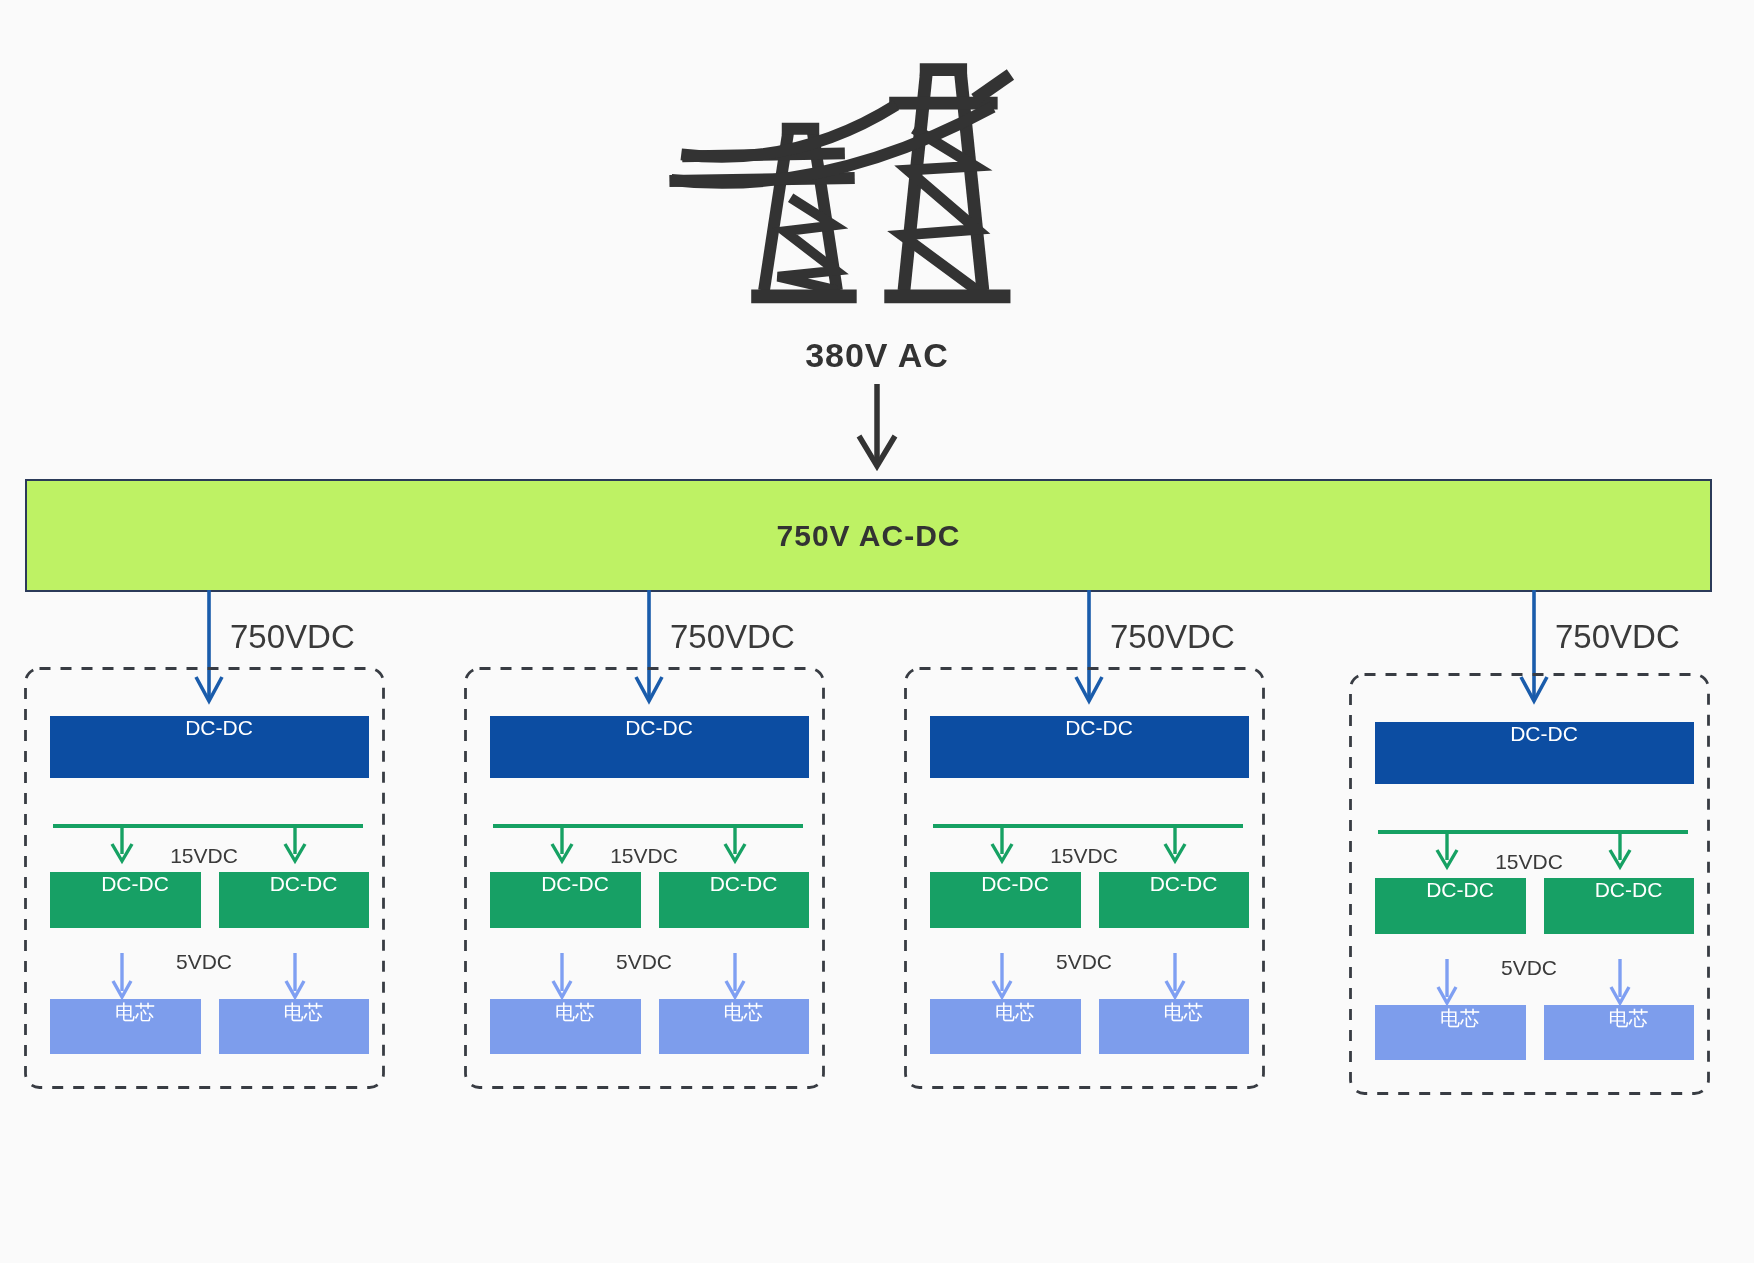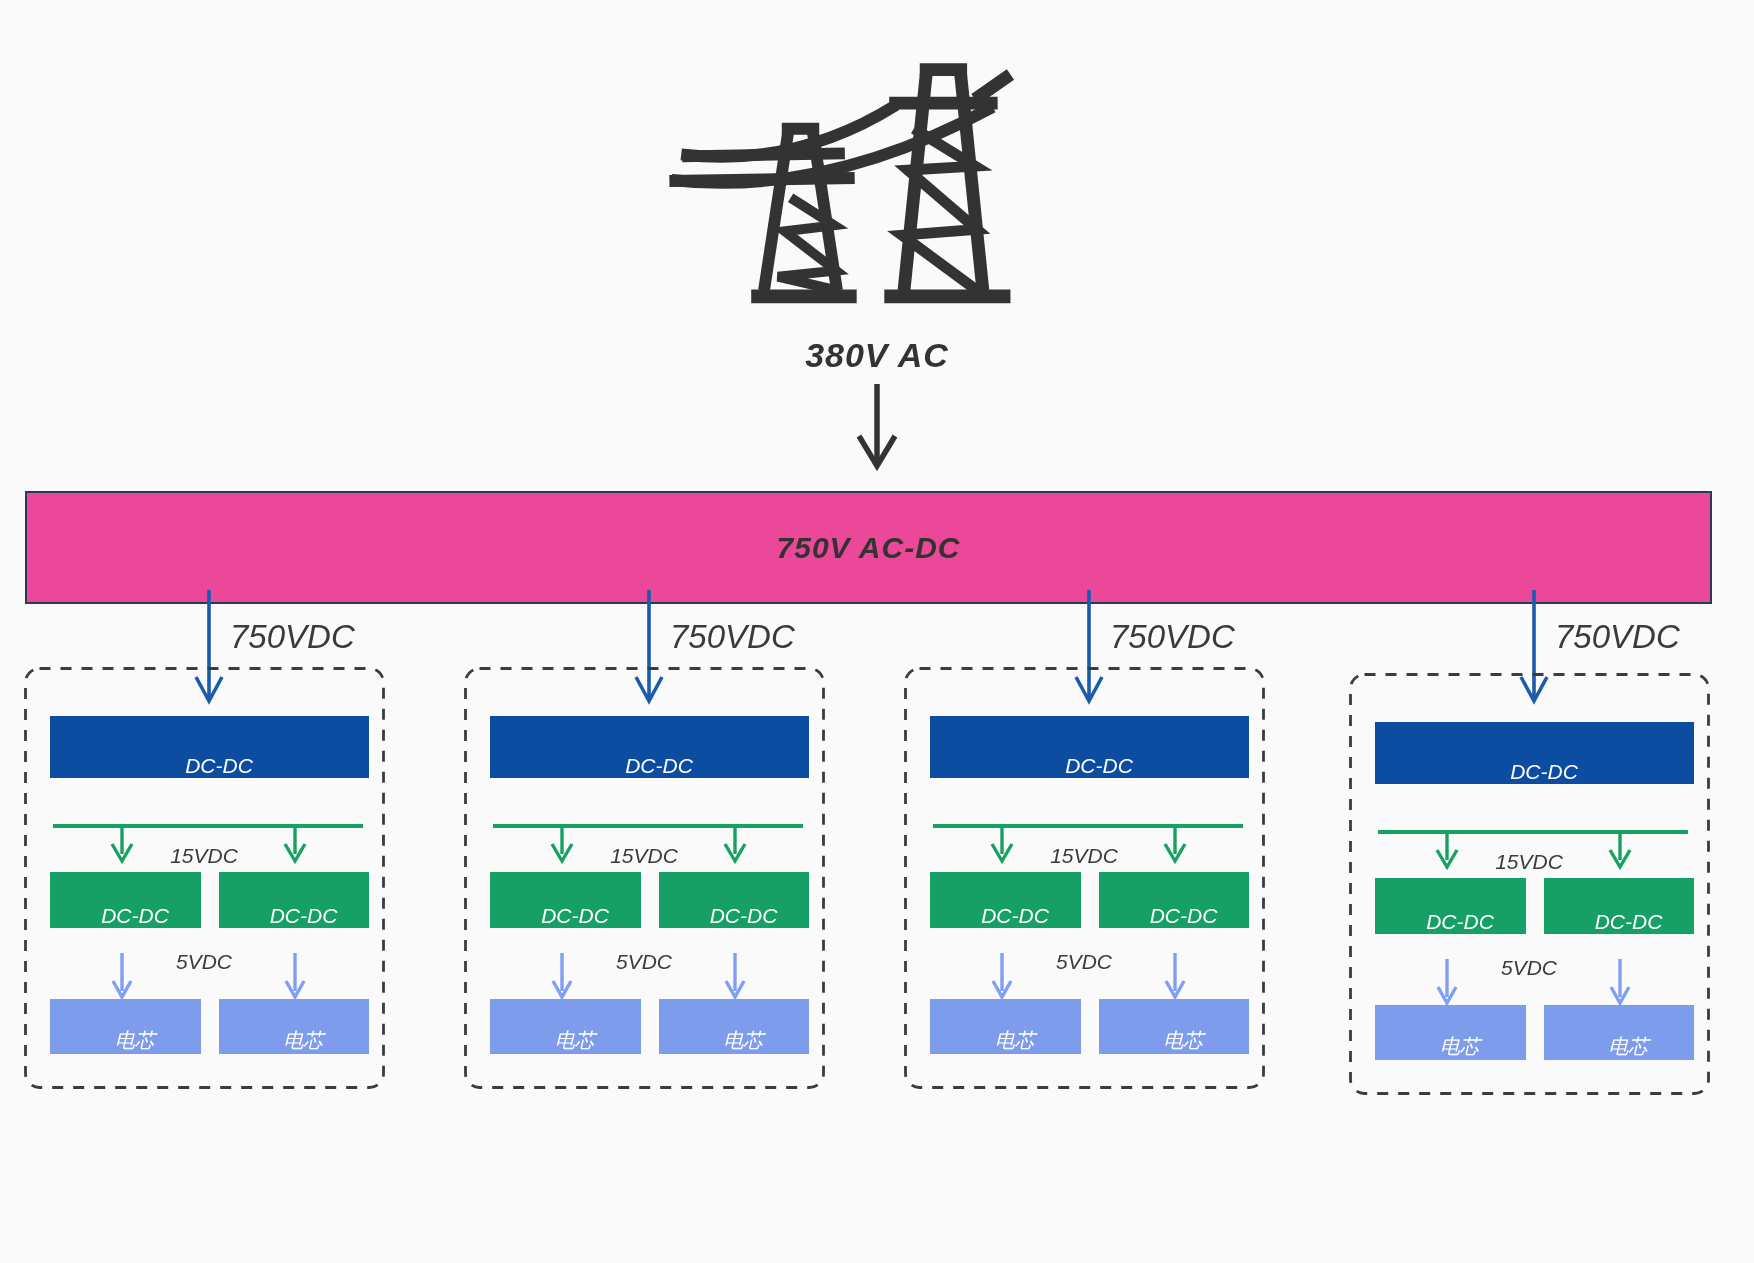--- a/index.html
+++ b/index.html
@@ -6,51 +6,50 @@
   body {
     font-family: "Liberation Sans", "DejaVu Sans", sans-serif;
     background: var(--page-bg, #fafafa);
   }
   .canvas {
     position: relative;
     width: 1754px;
     height: 1263px;
     background: var(--page-bg, #fafafa);
     overflow: hidden;
-    font-style: italic;
   }
   
   .pylon-svg { position:absolute; left:645px; top:42px; width:380px; height:276px; color:#333; }
   .source-label {
     position:absolute; left:0; top:336px; width:1754px;
     text-align:center; font-size:34px; font-weight:700; color:var(--dark,#333);
     letter-spacing:1px;
   }
   .main-arrow { position:absolute; left:853px; top:384px; width:48px; height:88px; color:var(--dark,#333); }
   .acdc-box {
     position:absolute; left:25px; top:479px; width:1687px; height:113px;
     box-sizing:border-box; border:2.5px solid var(--outline,#2b3a59);
-    background:#ec4899;
-    display:flex; align-items:center; justify-content:center;margin-top:12px;
+    background:#bef264;
+    display:flex; align-items:center; justify-content:center;
   }
   .acdc-box span { font-size:30px; font-weight:700; color:var(--dark,#333); letter-spacing:1px; }
   
   .branch { position:absolute; top:0; width:440px; height:1263px; }
   .branch:nth-child(1){ left:0; }
   .branch:nth-child(2){ left:440px; }
   .branch:nth-child(3){ left:880px; }
   .branch:nth-child(4){ left:1325px; }
   .branch-arrow { position:absolute; left:189px; top:588px; width:40px; height:118px; color:var(--branch-arrow,#1a5cab); }
   .branch-label { position:absolute; left:230px; top:618px; font-size:33px; color:#3a3a3a; }
   .group { position:absolute; left:24px; top:667px; width:361px; height:422px; }
   .branch:nth-child(4) .group { top:673px; }
   .group-border { position:absolute; left:0; top:0; width:361px; height:422px; color:#383c43; }
   .box {
     position:absolute; box-sizing:border-box;
-    display:flex; align-items:flex-end; justify-content:center;
+    display:flex; align-items:flex-start; justify-content:center;
     color:#fff; font-size:21px;padding-left:19px;
   }
   .box.primary  { left:26px;  top:49px;  width:319px; height:62px; background:var(--primary-box,#0c4da2); }
   .box.sec-a    { left:26px;  top:205px; width:151px; height:56px; background:var(--secondary-box,#17a065); }
   .box.sec-b    { left:195px; top:205px; width:150px; height:56px; background:var(--secondary-box,#17a065); }
   .box.cell-a   { left:26px;  top:332px; width:151px; height:55px; background:var(--cell-box,#7d9dec); font-size:20px; }
   .box.cell-b   { left:195px; top:332px; width:150px; height:55px; background:var(--cell-box,#7d9dec); font-size:20px; }
   .bus-svg   { position:absolute; left:0; top:157px; width:361px; height:48px; color:var(--bus-arrow,#16a163); }
   .cell-arrows-svg { position:absolute; left:0; top:286px; width:361px; height:46px; color:var(--cell-arrow,#7f9ff2); }
   .mid-label {

